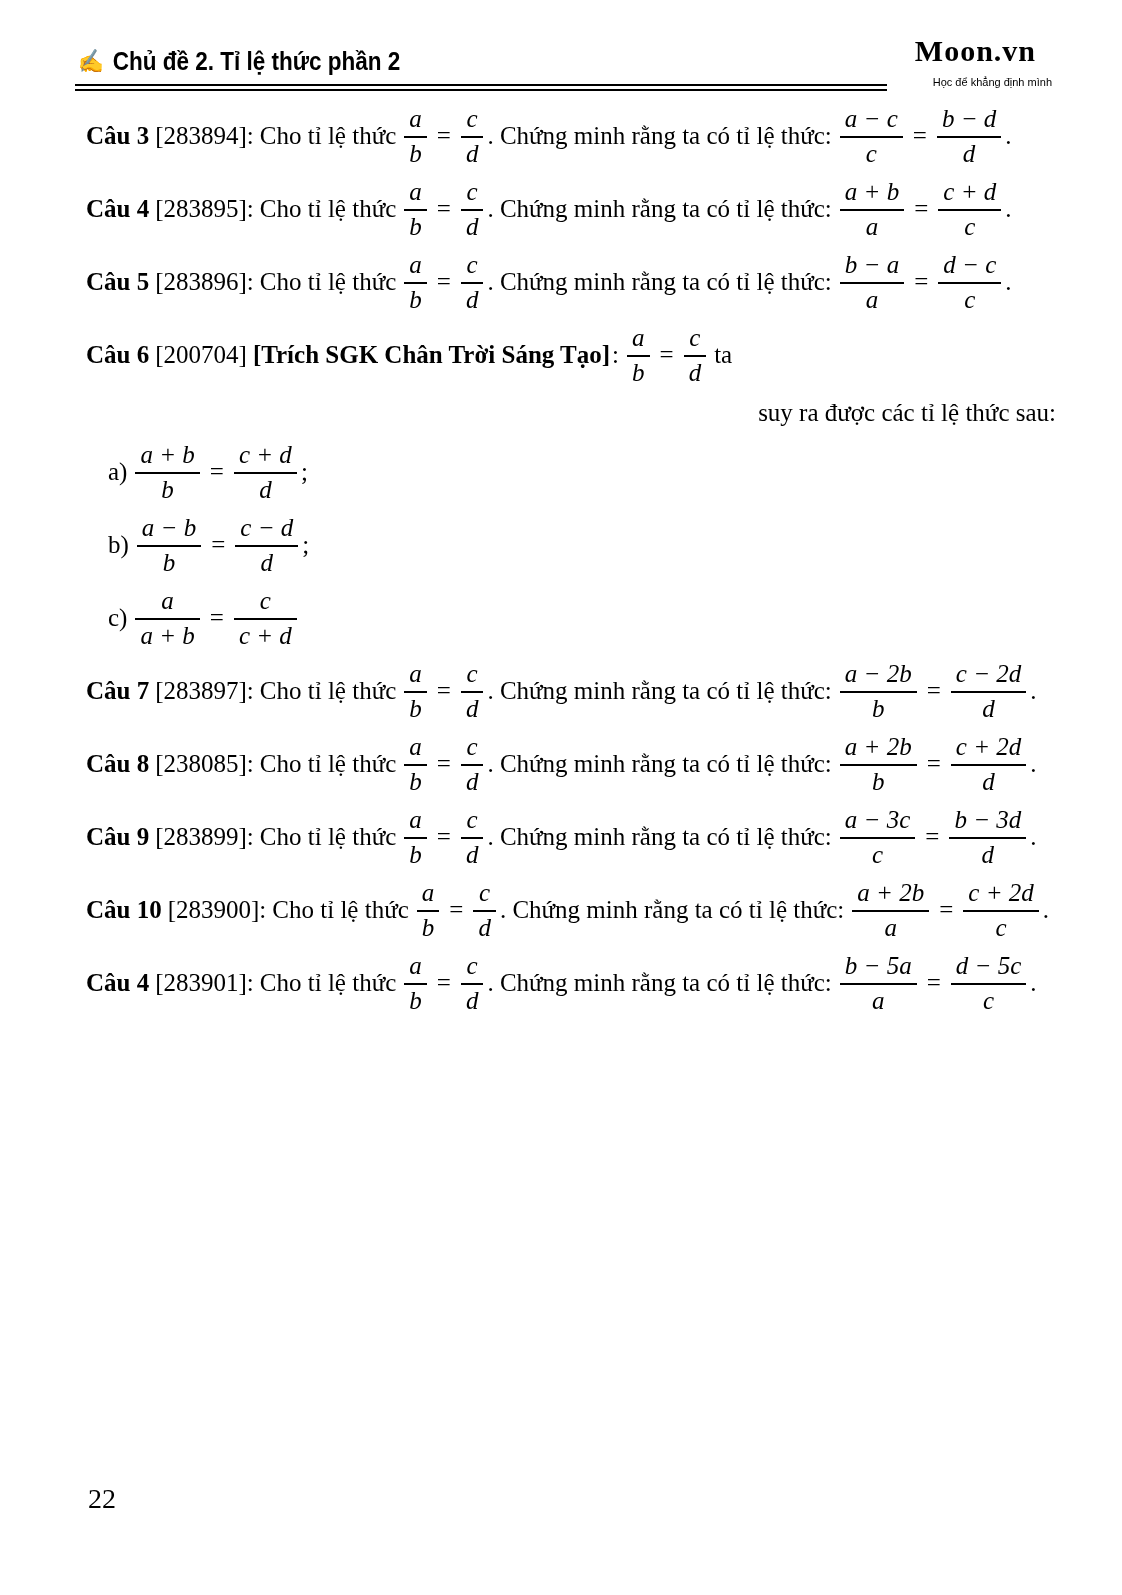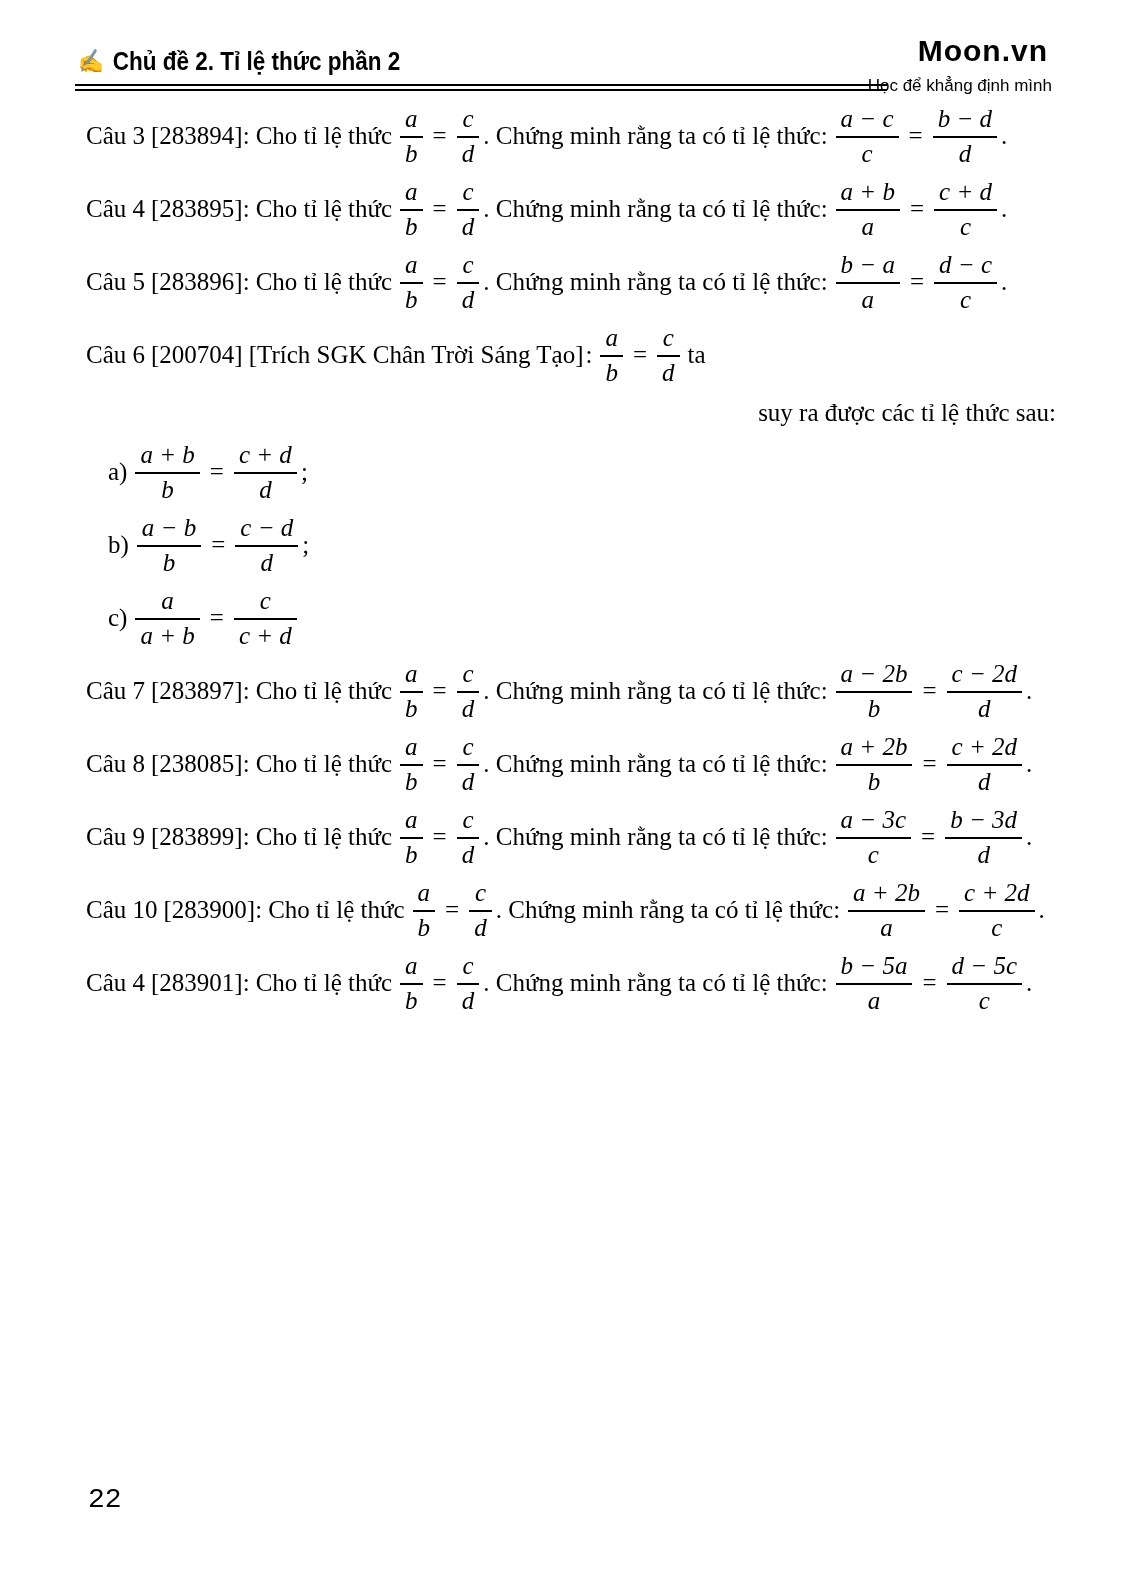--- a/index.html
+++ b/index.html
@@ -16,28 +16,28 @@
   .header-title {
     position:absolute; left:78px; top:47px;
     font-family:"Liberation Sans", sans-serif;
     font-weight:bold; font-size:25px;
     transform:scaleX(0.9); transform-origin:left center;
     white-space:nowrap;
     display:flex; align-items:center; gap:10px;
   }
   .pen-icon { font-size:23px; line-height:1; }
   .logo {
-    position:absolute; right:74px; top:34px;
-    font-family:Liberation Sans, sans-serif;
+    position:absolute; right:86px; top:34px;
+    font-family:Liberation Serif, serif;
     font-weight:900; font-size:30px; letter-spacing:1px;
   }
   .tagline {
     position:absolute; right:70px; top:76px;
     font-family:"Liberation Sans", sans-serif;
-    font-size:17px;
+    font-size:11px;
   }
   .rule {
     position:absolute; left:75px; top:84px;
     width:812px; height:7px;
     border-top:2px solid #000; border-bottom:2px solid #000;
     box-sizing:border-box;
   }
   
   .content {
     position:absolute; left:86px; top:104px; right:66px;
@@ -48,35 +48,34 @@
     min-height:64px; margin-bottom:9px;
     white-space:nowrap;
   }
   .trow {
     display:flex; align-items:center;
     min-height:34px; margin:2px 0 10px 0;
     white-space:nowrap;
     justify-content:flex-end;
   }
   .sub { margin-left:22px; }
-  .b { font-weight:normal; }
+  .b { font-weight:bold; }
   .tight { margin-left:-4px; }
   .frac {
     display:inline-flex; flex-direction:column; align-items:stretch;
     text-align:center; font-style:italic; line-height:1.12;
     margin:0 2px;
   }
   .frac .num { border-bottom:2px solid #000; padding:0 5px 3px; }
   .frac .den { padding:2px 5px 0; }
   .eq { margin:0 2px; }
   
   .page-number {
     position:absolute; left:88px; bottom:80px;
     font-size:28px;
-    font-family:Liberation Mono, monospace;
   }
 </style>
 </head>
 <body>
 
 <div class="page">
 
   <div class="header-title">
     <span class="pen-icon">✍</span>
     <span>Chủ đề 2. Tỉ lệ thức phần 2</span>

